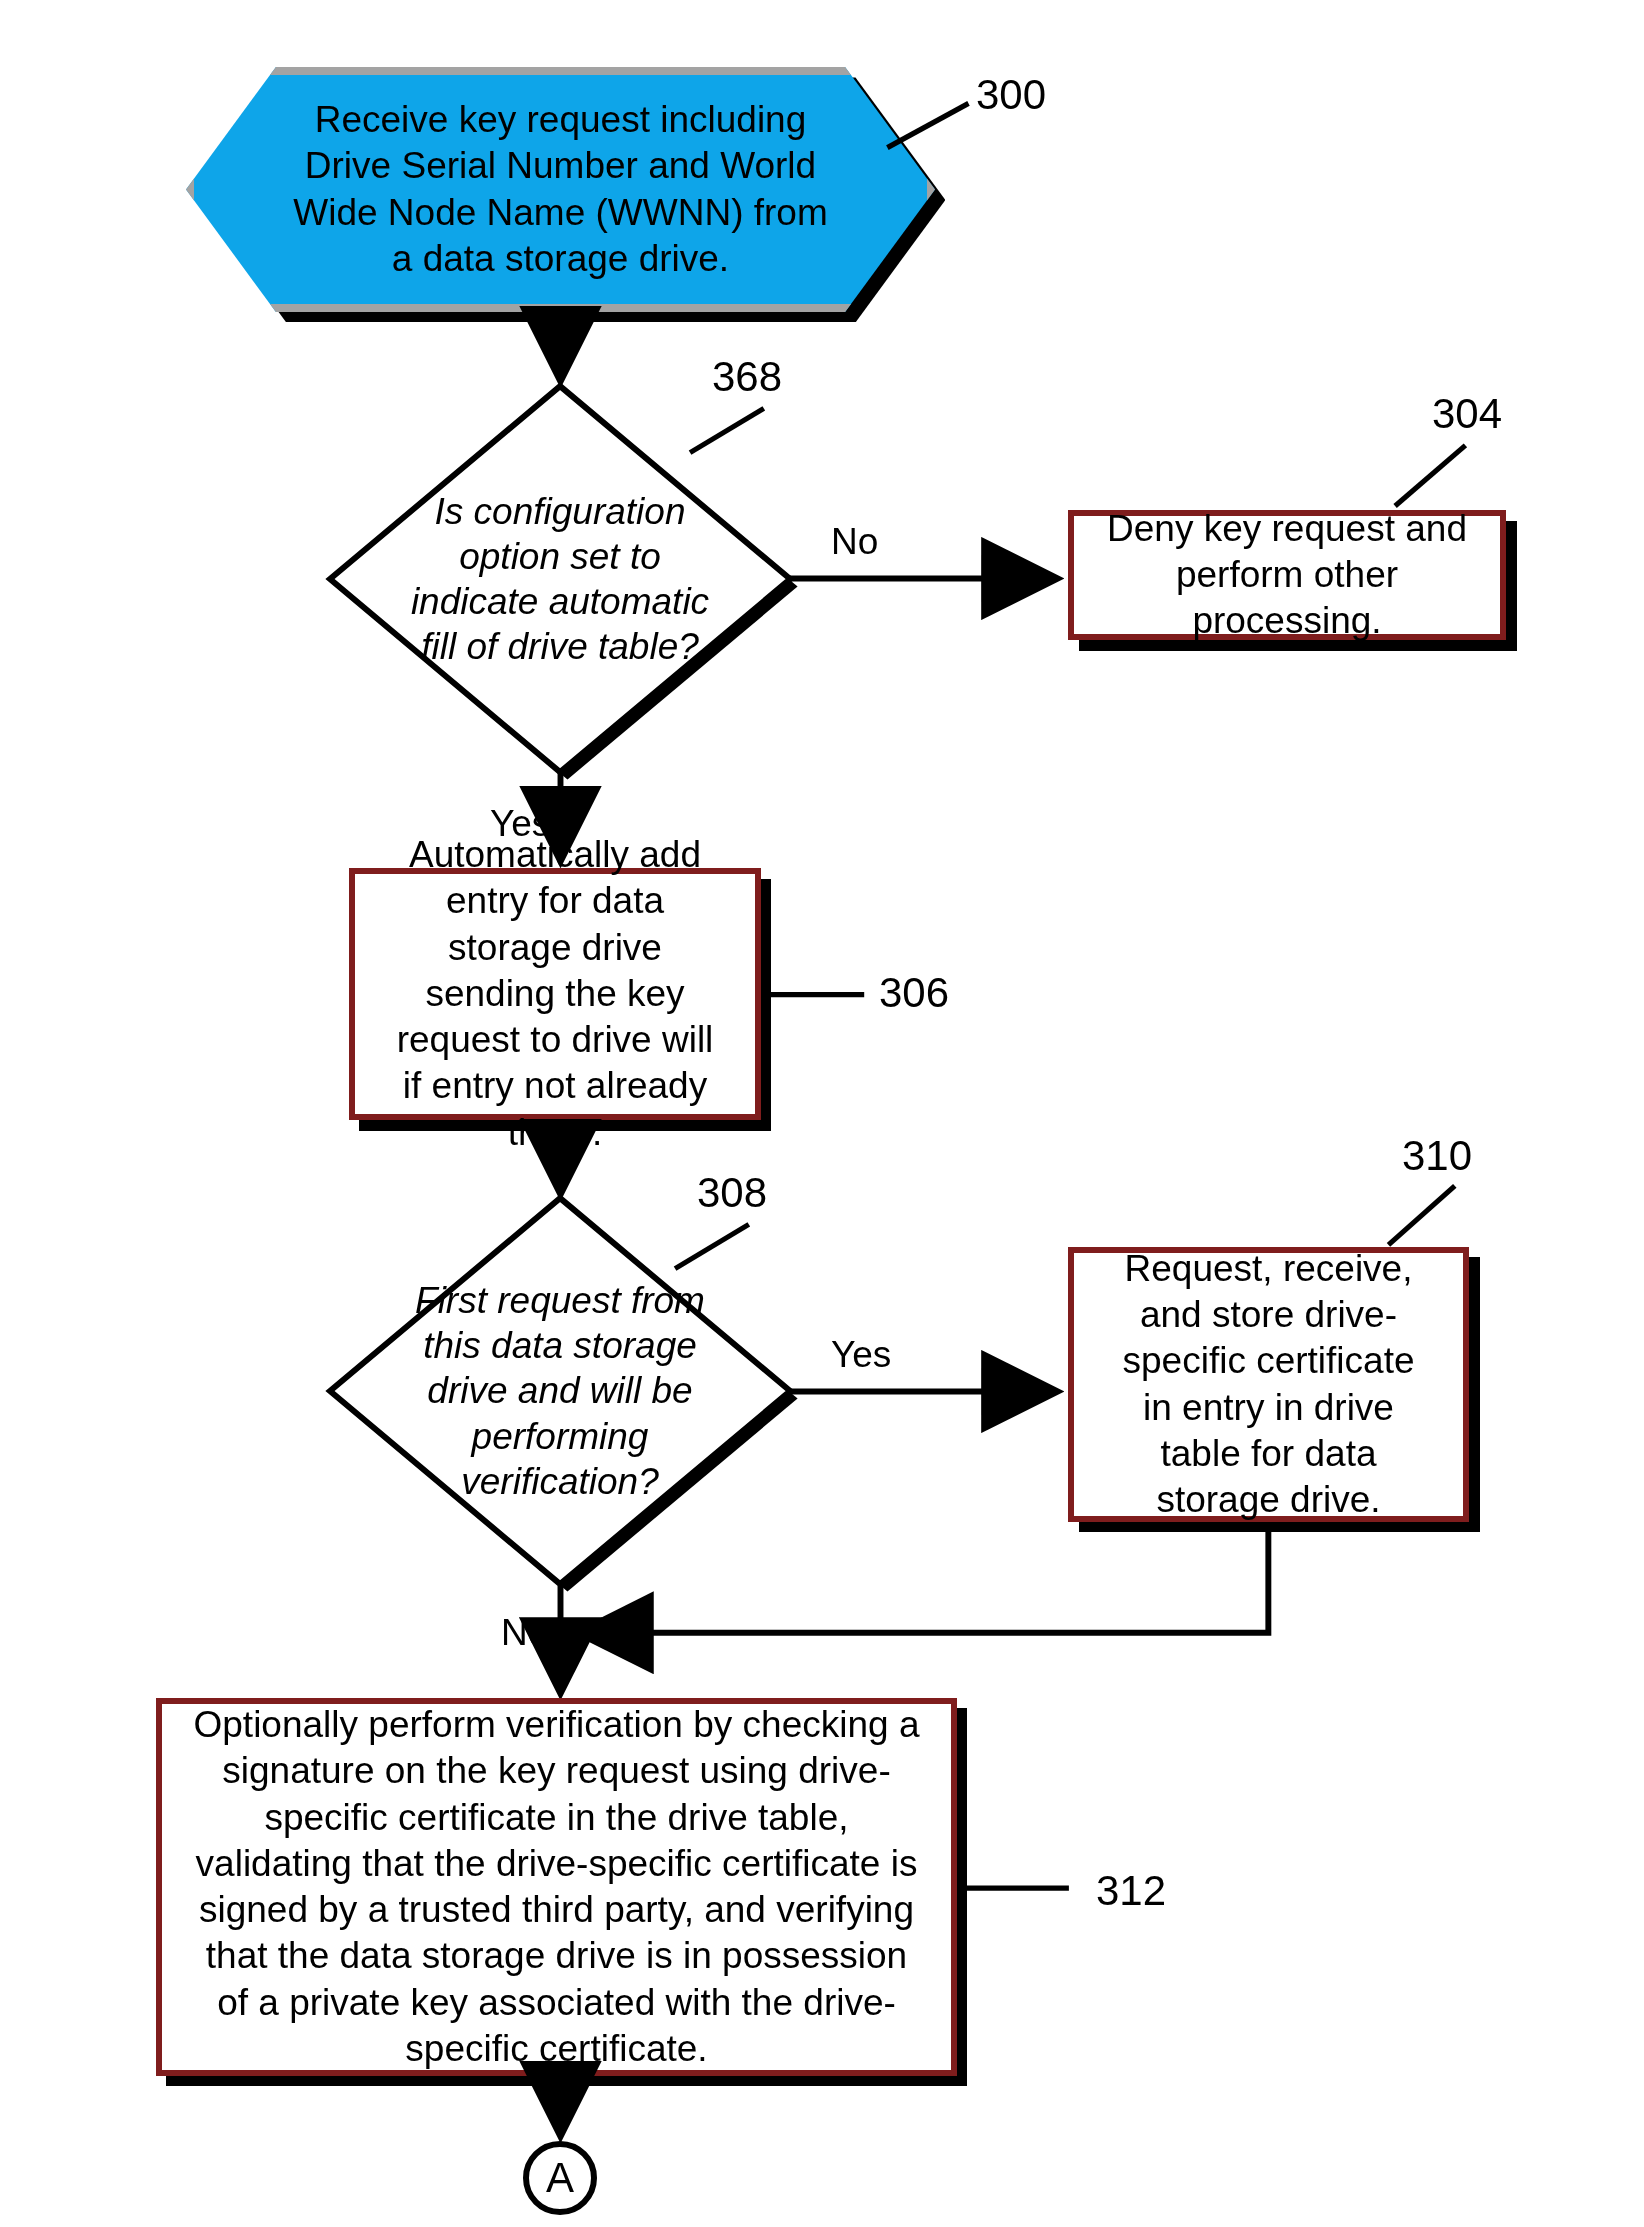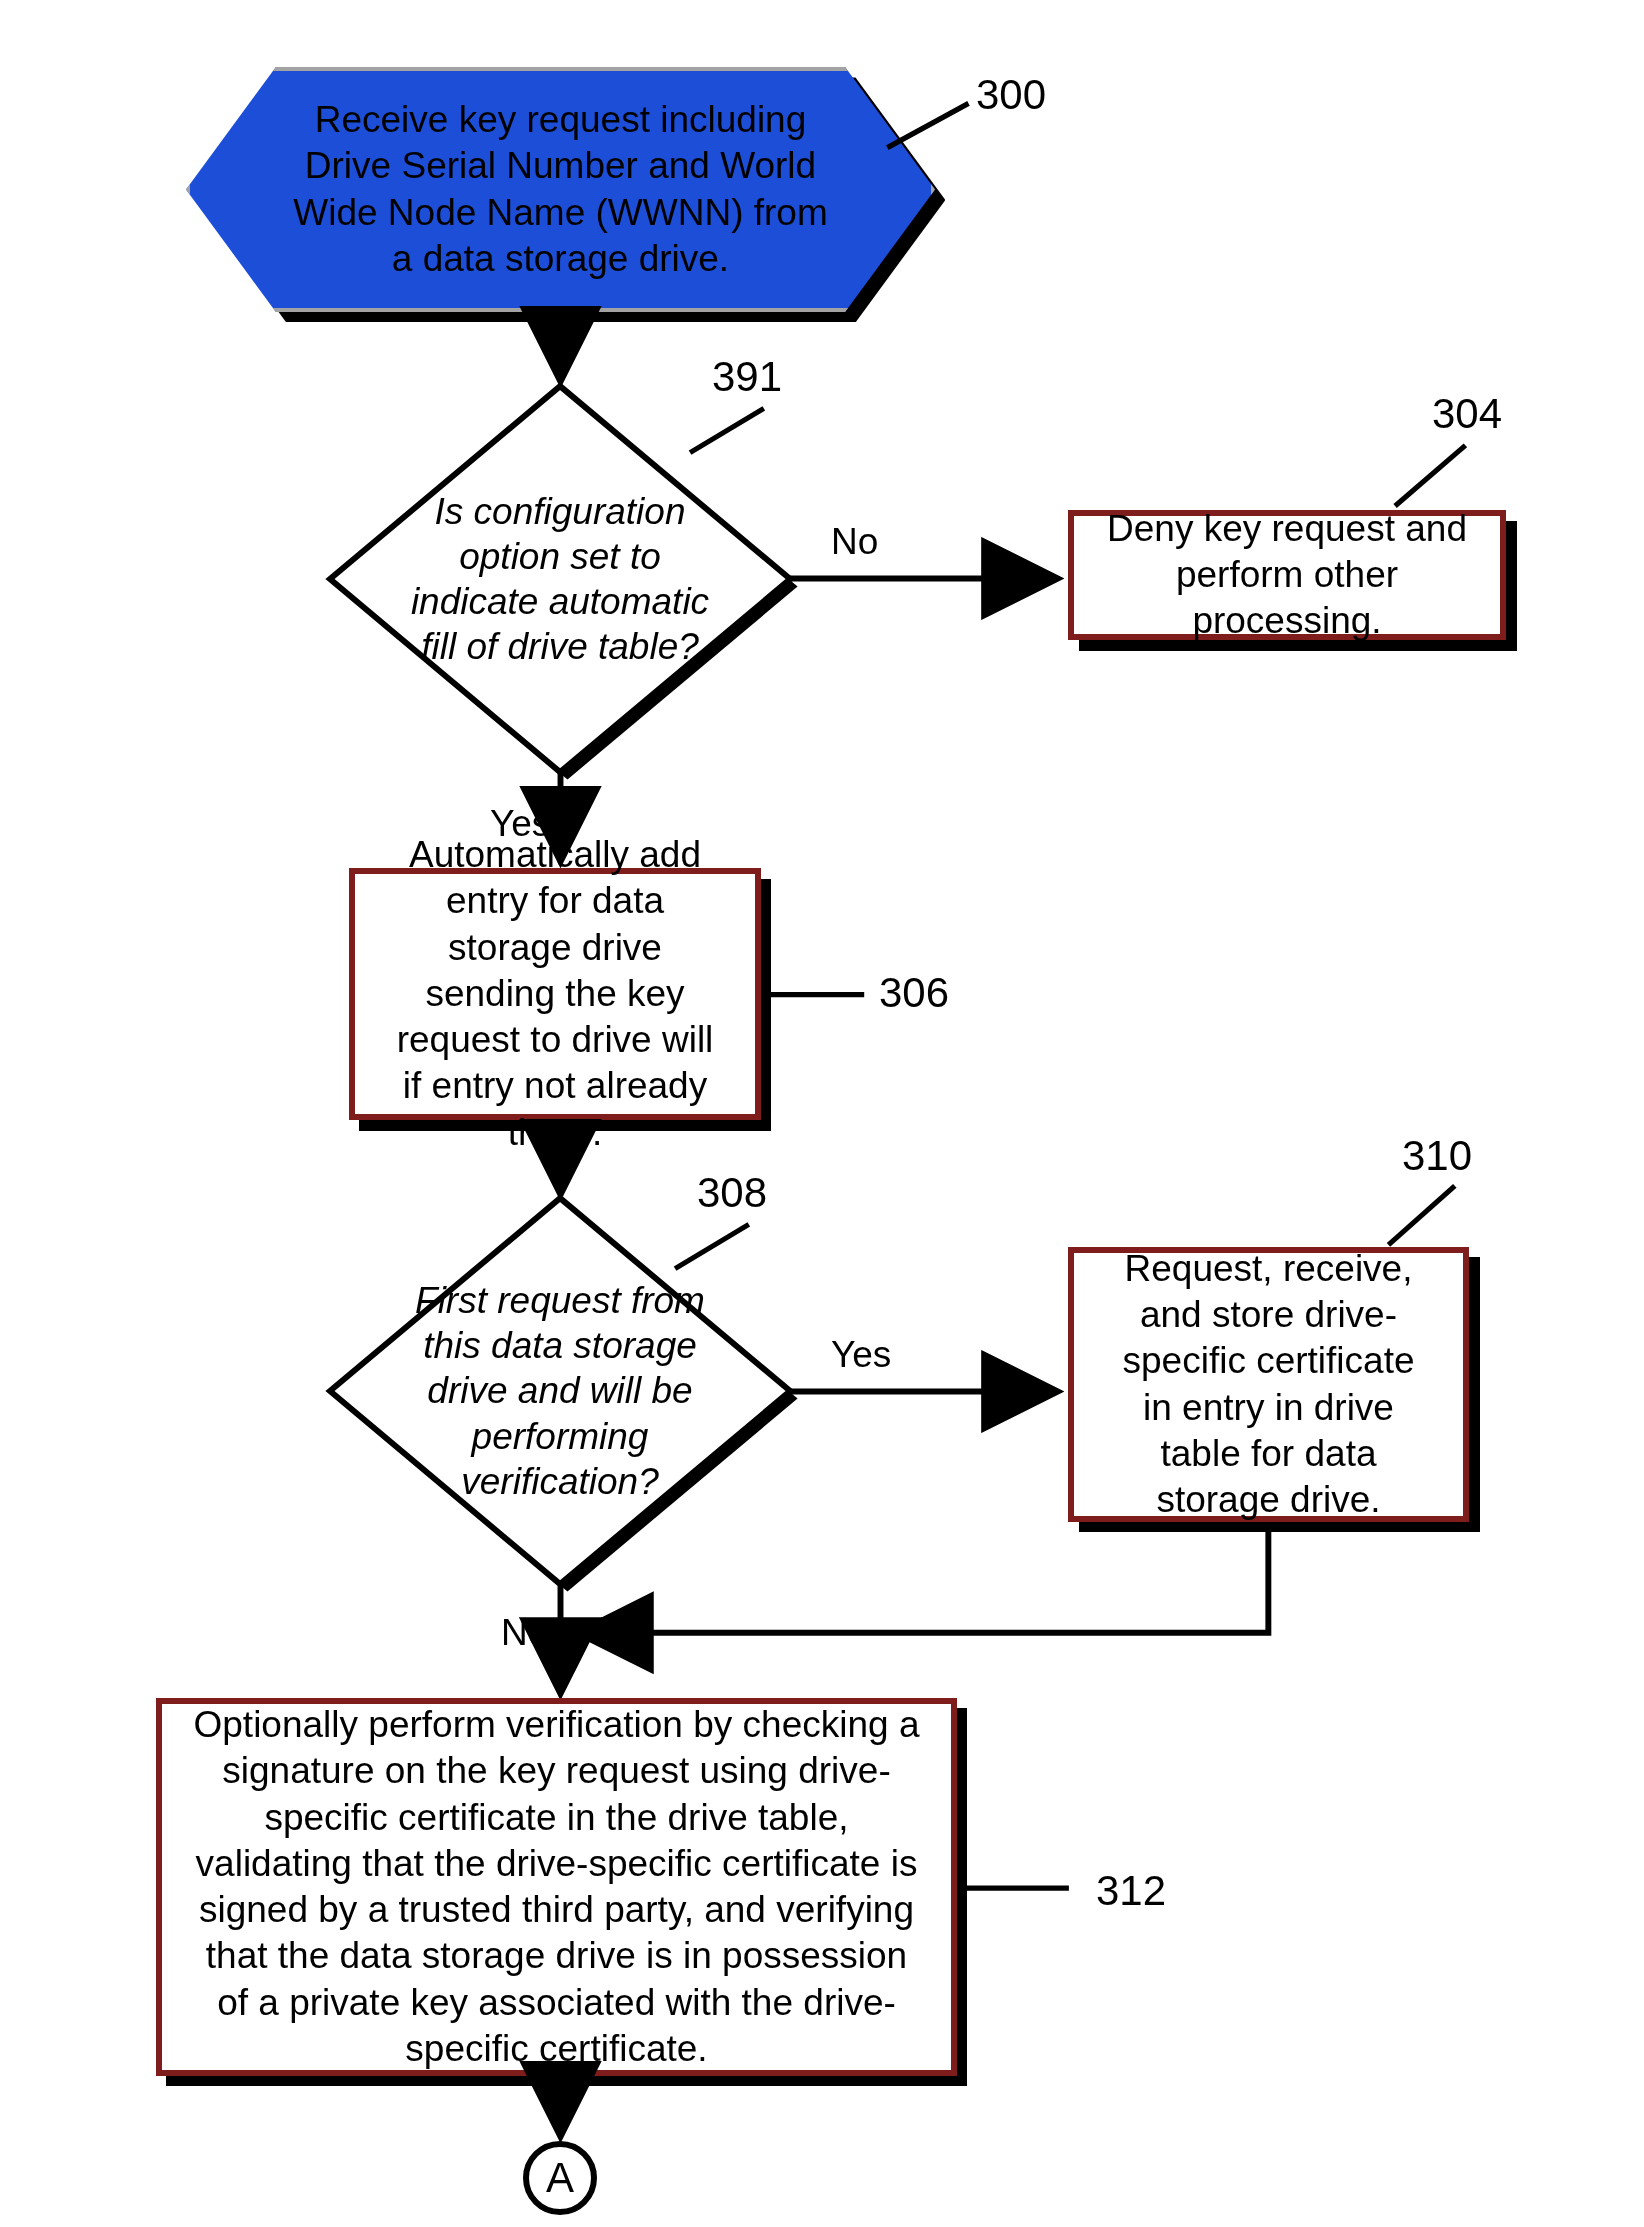--- a/index.html
+++ b/index.html
@@ -44,22 +44,22 @@
     font-size: 37px;
     line-height: 1;
     font-stretch: condensed;
   }
   svg { position: absolute; overflow: visible; }
 
   
   .hex-wrap { position: absolute; }
   .hex {
     position: absolute;
-    background: #1d4ed8;
-    border: 4px solid #a3a3a3;
+    background: #0ea5e9;
+    border: 8px solid #a3a3a3;
     clip-path: polygon(12% 0, 88% 0, 100% 50%, 88% 100%, 12% 100%, 0 50%);
     display: flex;
     align-items: center;
     justify-content: center;
     text-align: center;
     padding: 22px 89px;
     font-size: 37px;
     line-height: 1.25;
     font-stretch: condensed;
   }
@@ -138,21 +138,21 @@
         <polygon points="320,10 630,270 320,530 10,270" fill="#000"></polygon>
         <polygon points="310,0 620,260 310,520 0,260" fill="#fff" stroke="#000" stroke-width="8"></polygon>
       </svg>
       <div class="diamond-text">Is configuration option set to indicate automatic fill of drive table?</div>
     </div>
   </div>
 
   <svg style="left:690px; top:401px;" width="96" height="59" viewBox="0 0 130 80">
     <line x1="0" y1="70" x2="100" y2="10" stroke="#000" stroke-width="7"></line>
   </svg>
-  <span class="label" style="left:712px; top:356px;">391</span>
+  <span class="label" style="left:712px; top:356px;">368</span>
 
   <svg style="left:790px; top:571px;" width="275" height="15" viewBox="0 0 370 20">
     <line x1="0" y1="10" x2="358" y2="10" stroke="#000" stroke-width="8" marker-end="url(#arrow)"></line>
   </svg>
   <span class="small-label" style="left:831px; top:523px;">No</span>
 
   <div class="shadow-box" style="left:1079px; top:521px; width:438px; height:130px;"></div>
   <div class="rect" style="left:1068px; top:510px; width:438px; height:130px;">
     <span>Deny key request and perform other processing.</span>
   </div>

